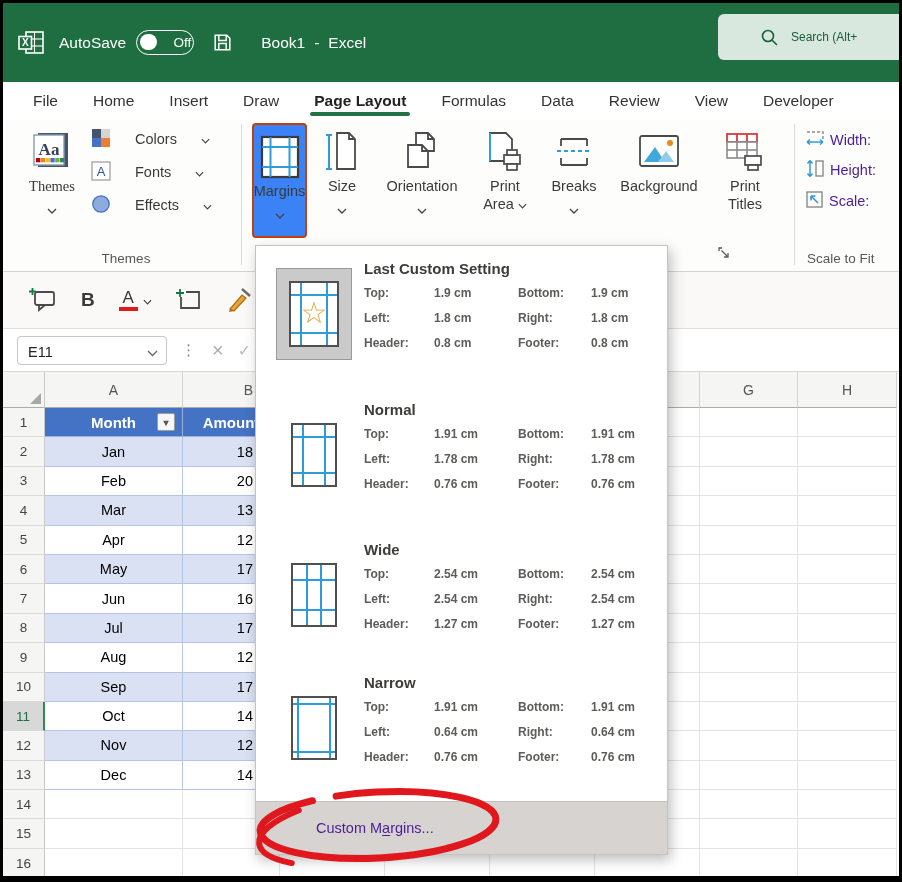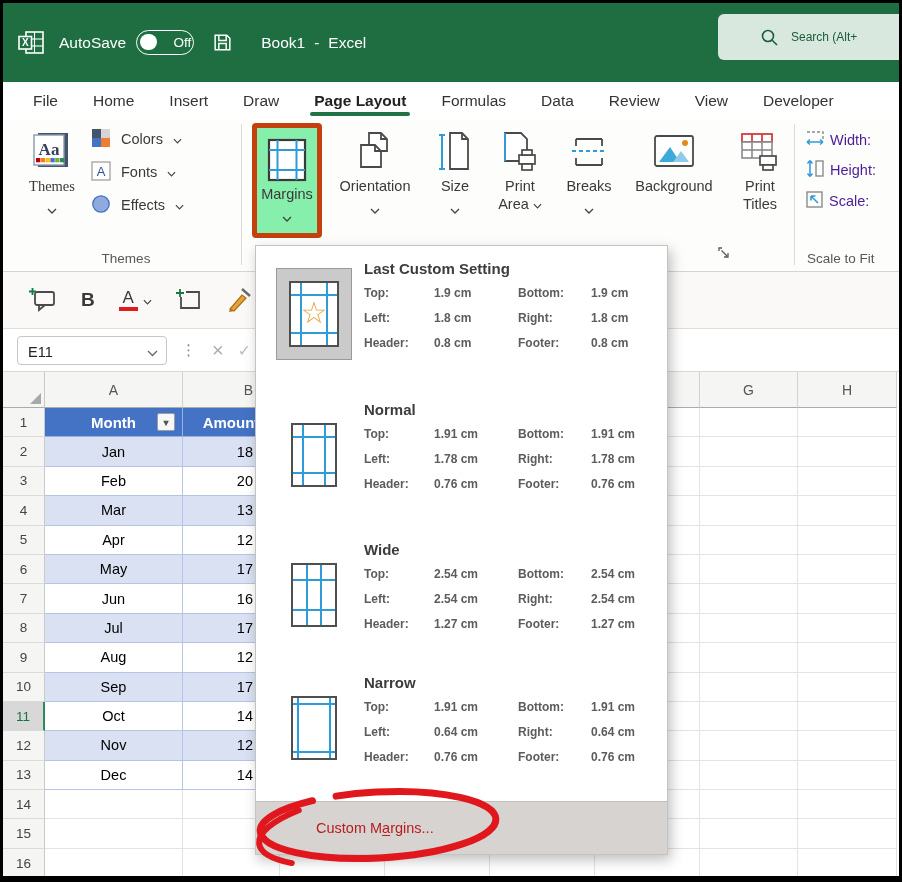--- a/index.html
+++ b/index.html
@@ -28,22 +28,22 @@
   .ribbon { position:absolute; left:0; top:117px; width:896px; height:152px; background:#FDFDFC; border-bottom:1px solid #D6D4D2; display:flex; padding-left:10px; overflow:hidden; }
   .rgroup { position:relative; height:100%; display:flex; }
   .group-label { position:absolute; bottom:5px; left:0; right:0; text-align:center; font-size:13.5px; color:#5A5857; }
   .vsep { width:1px; background:#DCDAD8; margin:4px 2px 6px 2px; flex:0 0 1px; }
   .rbtn { display:flex; flex-direction:column; align-items:center; padding-top:7px; flex:0 0 auto; }
   .rbtn .icon-zone { height:50px; display:flex; align-items:center; justify-content:center; }
   .rbtn-label { font-size:14.5px; color:#3B3A39; line-height:18px; text-align:center; white-space:nowrap; }
   .chev { margin-top:5px; }
   .themes-big { width:78px;font-family:Liberation Serif, serif; }
   .themes-stack { display:flex; flex-direction:column; justify-content:flex-start; padding-top:6px; gap:7px; width:118px; }
-  .stack-item { display:flex; align-items:center; gap:10px; font-size:14.5px; color:#3B3A39; height:26px; }
-  .margins-btn { width:70px; background:#86efac; border:5px solid #c2410c; border-radius:4px; margin:3px 4px 32px 8px; height:115px; }
+  .stack-item { display:flex; align-items:center; gap:24px; font-size:14.5px; color:#3B3A39; height:26px; }
+  .margins-btn { width:55px; background:#3b82f6; border:2px solid #c2410c; border-radius:4px; margin:3px 4px 32px 8px; height:115px; }
   .ps-btn { width:74px; margin:0 3px; }
   .ps-wide { width:100px; }
   .launcher { position:absolute; right:62px; bottom:8px; }
   .scale-group { padding:10px 0 0 8px; display:flex; flex-direction:column; gap:9px; width:70px; flex:1 0 auto; }
   .scale-row { display:flex; align-items:center; gap:5px; font-size:14.5px; color:#4c1d95; white-space:nowrap; }
 
   
   .qat { position:absolute; left:0; top:269px; width:896px; height:57px; background:#FAF9F8; border-bottom:1px solid #E0DEDC; box-shadow:0 3px 4px -1px rgba(0,0,0,0.14); display:flex; align-items:center; padding-left:26px; gap:24px; }
   .qat-item { display:flex; align-items:center; }
   .bold-glyph { font-size:19px; font-weight:bold; color:#3A3A3A; }
@@ -89,21 +89,21 @@
   .opt-icon.sel .mpage { width:50px; height:66px; }
   .vl { position:absolute; top:0; bottom:0; width:2px; background:#2F9BD8; }
   .hl { position:absolute; left:0; right:0; height:2px; background:#2F9BD8; }
   .star { position:absolute; left:50%; top:50%; transform:translate(-50%,-54%); color:#E8A33D; font-size:30px; }
   .opt-text { position:absolute; left:108px; top:0; right:6px; }
   .opt-title { font-size:15px; font-weight:bold; color:#3D3C3A; height:26px; }
   .opt-row { height:25px; font-size:12px; color:#5E5C5A; white-space:nowrap;font-weight:bold; }
   .opt-row .l1 { display:inline-block; width:70px; }
   .opt-row .v1 { display:inline-block; width:84px; }
   .opt-row .l2 { display:inline-block; width:73px; }
-  .menu-custom { position:absolute; left:0; right:0; top:555px; bottom:0; background:#D6D3D1; border-top:1px solid #C2C0BE; display:flex; align-items:center; padding-left:60px; font-size:14.5px; color:#b91c1c; }
+  .menu-custom { position:absolute; left:0; right:0; top:555px; bottom:0; background:#D6D3D1; border-top:1px solid #C2C0BE; display:flex; align-items:center; padding-left:60px; font-size:14.5px; color:#4c1d95; }
   .menu-custom u { text-underline-offset:2px; }
 
   .annotation { position:absolute; left:248px; top:772px; z-index:20; pointer-events:none; }
 </style>
 </head>
 <body>
 
 <div class="page">
 <div class="app">
 
@@ -231,45 +231,45 @@
                 <line x1="29.5" y1="2" x2="29.5" y2="42" stroke="#2F9BD8" stroke-width="2"></line>
                 <line x1="2" y1="12" x2="38" y2="12" stroke="#2F9BD8" stroke-width="2"></line>
                 <line x1="2" y1="32" x2="38" y2="32" stroke="#2F9BD8" stroke-width="2"></line>
               </svg>
         </span>
         <span class="rbtn-label">Margins</span>
         <span class="chev"><svg width="10" height="6" viewBox="0 0 10 6">
                 <path d="M1,1 L5,5 L9,1" fill="none" stroke="#444" stroke-width="1.3"></path>
               </svg></span>
       </div>
-      <div class="rbtn ps-btn" style="width:92px;">
-        <span class="icon-zone">
-          <svg width="40" height="42" viewBox="0 0 40 42">
-                <path d="M14,2 h12 l6,6 v12 h-18 z" fill="#fff" stroke="#4A4A4A" stroke-width="1.8"></path>
-                <path d="M26,2 v6 h6" fill="none" stroke="#4A4A4A" stroke-width="1.8"></path>
-                <path d="M6,14 h14 l6,6 v16 h-20 z" fill="#fff" stroke="#4A4A4A" stroke-width="1.8"></path>
-                <path d="M20,14 v6 h6" fill="none" stroke="#4A4A4A" stroke-width="1.8"></path>
-              </svg>
-        </span>
-        <span class="rbtn-label">Orientation</span>
-        <span class="chev"><svg width="10" height="6" viewBox="0 0 10 6">
-                <path d="M1,1 L5,5 L9,1" fill="none" stroke="#444" stroke-width="1.3"></path>
-              </svg></span>
-      </div>
       <div class="rbtn ps-btn" style="width:56px;">
         <span class="icon-zone">
           <svg width="34" height="42" viewBox="0 0 34 42">
                 <line x1="4" y1="4" x2="4" y2="38" stroke="#2F9BD8" stroke-width="2"></line>
                 <line x1="1" y1="4" x2="7" y2="4" stroke="#2F9BD8" stroke-width="2"></line>
                 <line x1="1" y1="38" x2="7" y2="38" stroke="#2F9BD8" stroke-width="2"></line>
                 <path d="M12,2 h12 l6,6 v30 h-18 z" fill="#fff" stroke="#4A4A4A" stroke-width="1.8"></path>
                 <path d="M24,2 v6 h6" fill="none" stroke="#4A4A4A" stroke-width="1.8"></path>
               </svg>
         </span>
         <span class="rbtn-label">Size</span>
+        <span class="chev"><svg width="10" height="6" viewBox="0 0 10 6">
+                <path d="M1,1 L5,5 L9,1" fill="none" stroke="#444" stroke-width="1.3"></path>
+              </svg></span>
+      </div>
+      <div class="rbtn ps-btn" style="width:92px;">
+        <span class="icon-zone">
+          <svg width="40" height="42" viewBox="0 0 40 42">
+                <path d="M14,2 h12 l6,6 v12 h-18 z" fill="#fff" stroke="#4A4A4A" stroke-width="1.8"></path>
+                <path d="M26,2 v6 h6" fill="none" stroke="#4A4A4A" stroke-width="1.8"></path>
+                <path d="M6,14 h14 l6,6 v16 h-20 z" fill="#fff" stroke="#4A4A4A" stroke-width="1.8"></path>
+                <path d="M20,14 v6 h6" fill="none" stroke="#4A4A4A" stroke-width="1.8"></path>
+              </svg>
+        </span>
+        <span class="rbtn-label">Orientation</span>
         <span class="chev"><svg width="10" height="6" viewBox="0 0 10 6">
                 <path d="M1,1 L5,5 L9,1" fill="none" stroke="#444" stroke-width="1.3"></path>
               </svg></span>
       </div>
       <div class="rbtn ps-btn" style="width:62px;">
         <span class="icon-zone">
           <svg width="38" height="42" viewBox="0 0 38 42">
                 <path d="M4,2 h16 l6,6 v22 h-22 z" fill="#fff" stroke="#4A4A4A" stroke-width="1.8"></path>
                 <path d="M4,2 v28" stroke="#2F9BD8" stroke-width="2"></path>
                 <rect x="18" y="24" width="16" height="9" fill="#fff" stroke="#4A4A4A" stroke-width="1.7"></rect>

